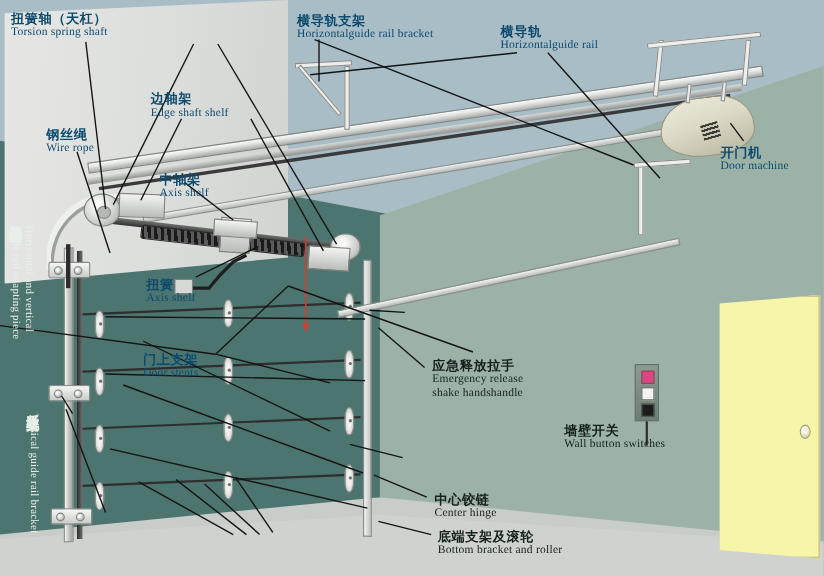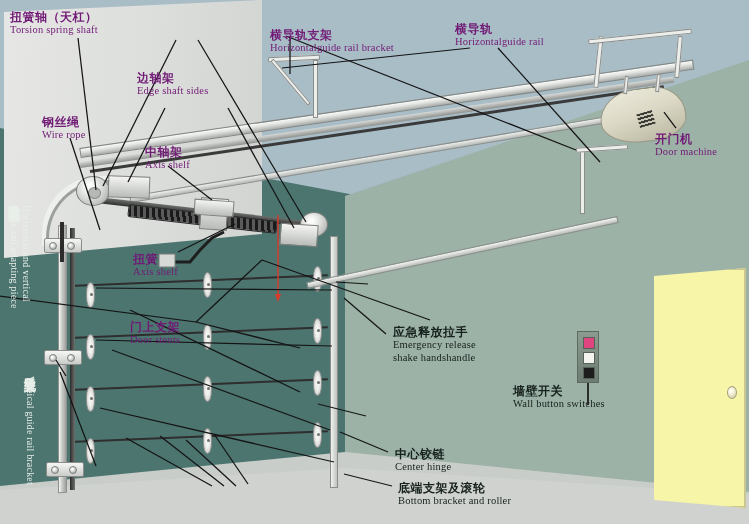--- a/index.html
+++ b/index.html
@@ -247,21 +247,21 @@
     font-weight:700;
     font-size:12px;
     letter-spacing:0.5px;
   }
   .label .en {
     display:block;
     font-family:Liberation Serif, serif;
     font-size:10.5px;
     letter-spacing:0.2px;
   }
-  .label.dark .cn, .label.dark .en { color:#701a75; }
+  .label.dark .cn, .label.dark .en { color:#0c4a6e; }
   .label.onwall .cn, .label.onwall .en { color:#16201c; }
 
   .label.vert {
     writing-mode: vertical-rl;
     text-orientation: mixed;
     white-space:nowrap;
   }
   .label.vert .cn, .label.vert .en {
     display:inline-block;
     writing-mode: vertical-rl;
@@ -406,37 +406,37 @@
       <line x1="100" y1="408" x2="334" y2="462"></line>
       <line x1="96" y1="288" x2="332" y2="290"></line>
       <line x1="96" y1="340" x2="332" y2="346"></line>
     </g>
   </svg>
 
   <div class="label dark" style="left:10px; top:10px;">
     <span class="cn">扭簧轴（天杠）</span>
     <span class="en">Torsion spring shaft</span>
   </div>
-  <div class="label dark" style="left:270px; top:28px;">
+  <div class="label dark" style="left:270px; top:12px;">
     <span class="cn">横导轨支架</span>
     <span class="en">Horizontalguide rail  bracket</span>
   </div>
   <div class="label dark" style="left:455px; top:22px;">
     <span class="cn">横导轨</span>
     <span class="en">Horizontalguide rail</span>
   </div>
-  <div class="label dark" style="left:137px; top:71px;">
+  <div class="label dark" style="left:137px; top:83px;">
     <span class="cn">边轴架</span>
-    <span class="en">Edge shaft sides</span>
+    <span class="en">Edge shaft shelf</span>
   </div>
   <div class="label dark" style="left:42px; top:115px;">
     <span class="cn">钢丝绳</span>
     <span class="en">Wire rope</span>
   </div>
-  <div class="label dark" style="left:145px; top:145px;">
+  <div class="label dark" style="left:145px; top:156px;">
     <span class="cn">中轴架</span>
     <span class="en">Axis shelf</span>
   </div>
   <div class="label dark" style="left:655px; top:132px;">
     <span class="cn">开门机</span>
     <span class="en">Door machine</span>
   </div>
   <div class="label dark" style="left:133px; top:252px;">
     <span class="cn">扭簧</span>
     <span class="en">Axis shelf</span>

